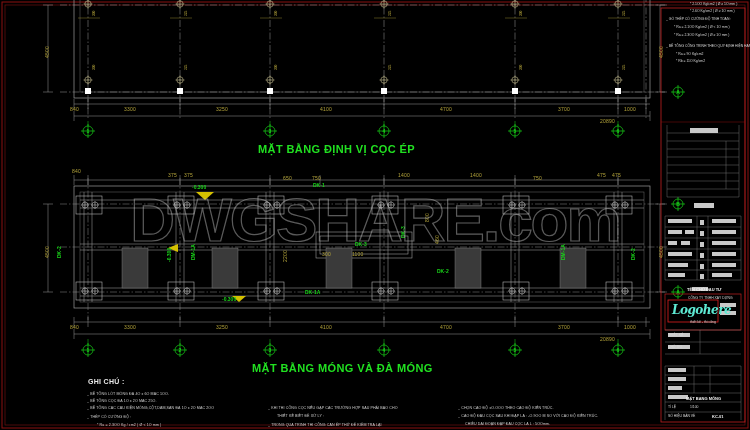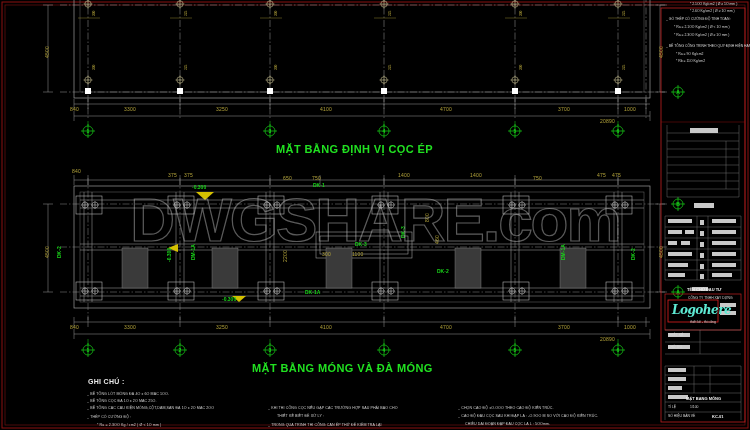--- a/index.html
+++ b/index.html
@@ -544,21 +544,21 @@
     <g fill="#c9c9c9">
       <rect x="668" y="368" width="18" height="4"></rect>
       <rect x="668" y="377" width="18" height="4"></rect>
       <rect x="668" y="386" width="14" height="4"></rect>
       <rect x="668" y="395" width="20" height="4"></rect>
     </g>
   </g>
 
 </svg>
 
-<div class="lbl title-txt" style="left:276px; top:143px;">MẶT BẰNG ĐỊNH VỊ CỌC ÉP</div>
+<div class="lbl title-txt" style="left:258px; top:143px;">MẶT BẰNG ĐỊNH VỊ CỌC ÉP</div>
 
 <div class="lbl title-txt" style="left:252px; top:362px;">MẶT BẰNG MÓNG VÀ ĐÀ MÓNG</div>
 
 <div class="wm">DWGSHARE.com</div>
 
 <div class="lbl dim" style="left:70px; top:106px;">840</div>
 <div class="lbl dim" style="left:124px; top:106px;">3300</div>
 <div class="lbl dim" style="left:216px; top:106px;">3250</div>
 <div class="lbl dim" style="left:320px; top:106px;">4100</div>
 <div class="lbl dim" style="left:440px; top:106px;">4700</div>

